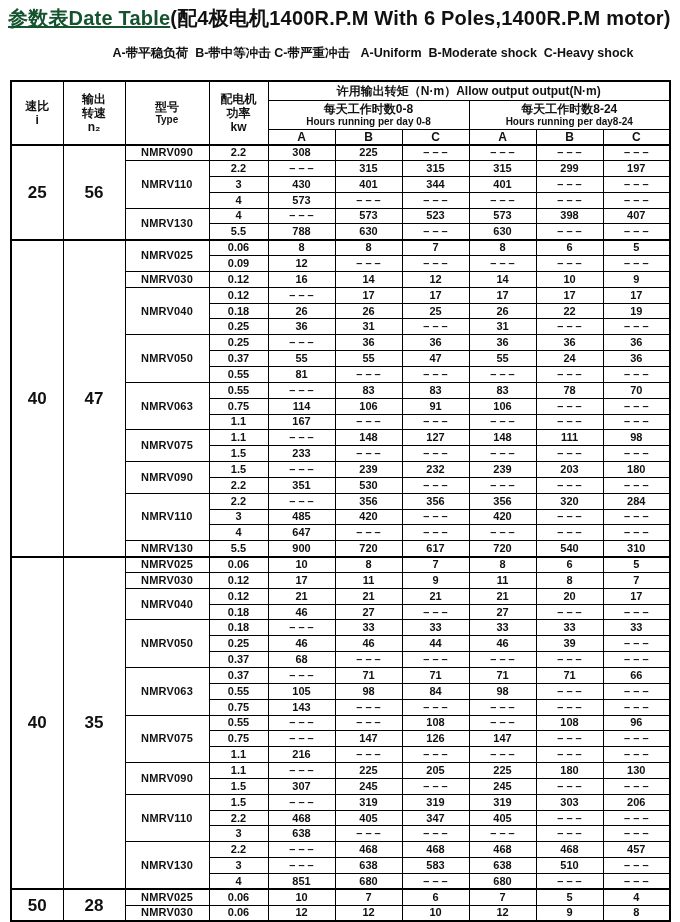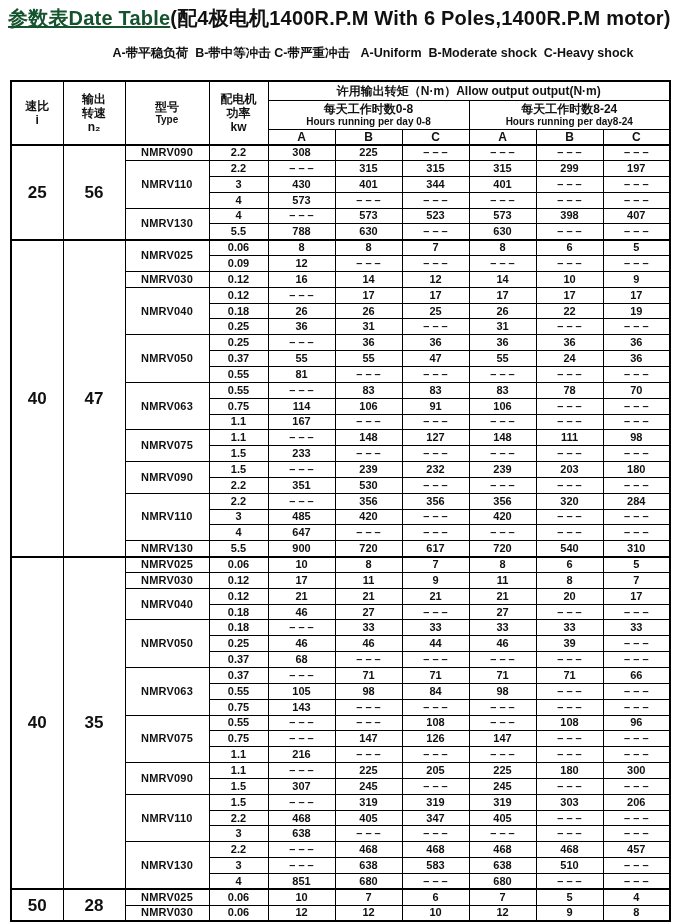--- a/index.html
+++ b/index.html
@@ -493,21 +493,21 @@
         <td>– – –</td>
       </tr>
       <tr>
         <td rowspan="2" class="type">NMRV090</td>
         <td>1.1</td>
         <td>– – –</td>
         <td>225</td>
         <td>205</td>
         <td>225</td>
         <td>180</td>
-        <td>300</td>
+        <td>130</td>
       </tr>
       <tr>
         <td>1.5</td>
         <td>307</td>
         <td>245</td>
         <td>– – –</td>
         <td>245</td>
         <td>– – –</td>
         <td>– – –</td>
       </tr>

